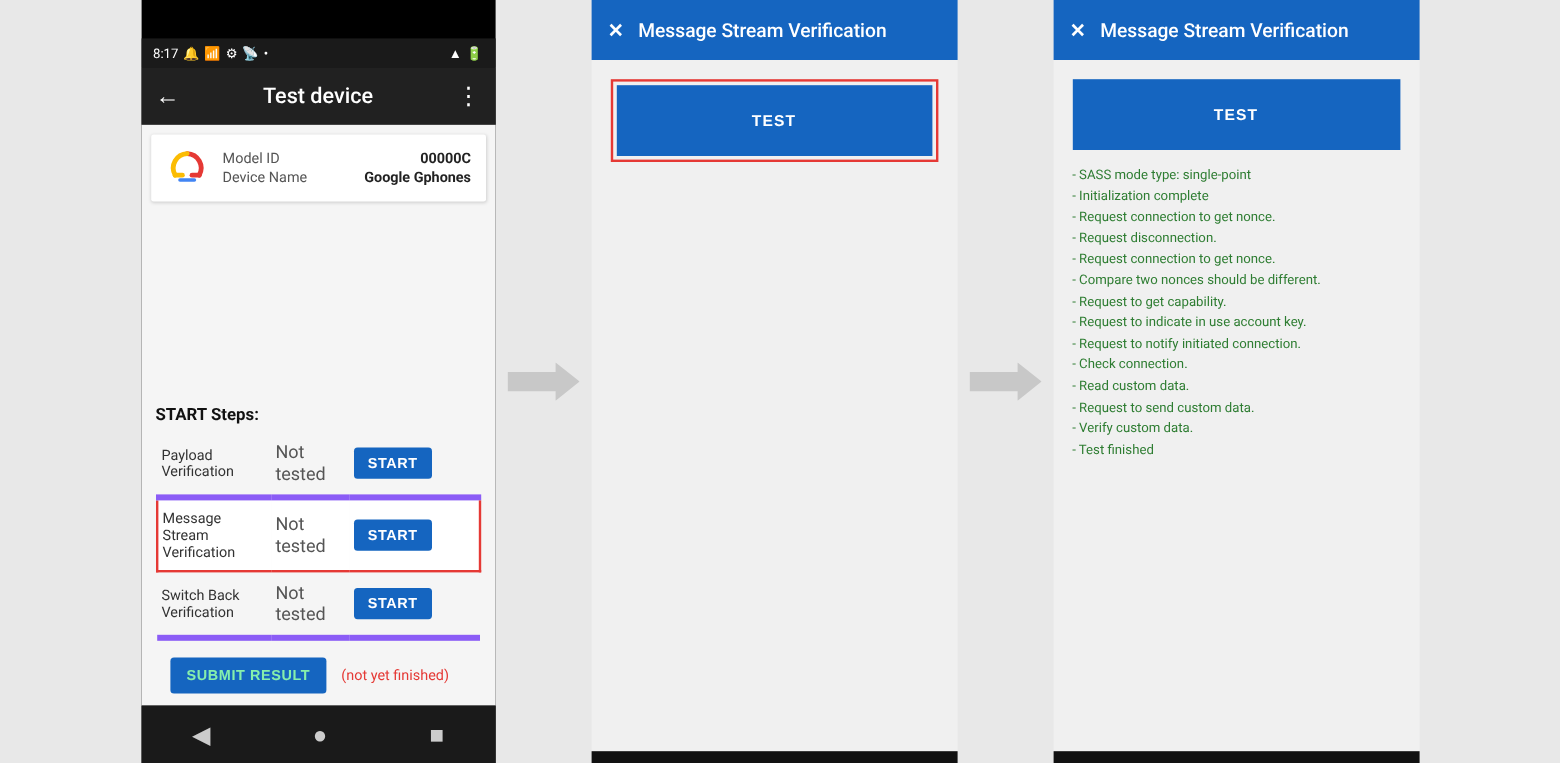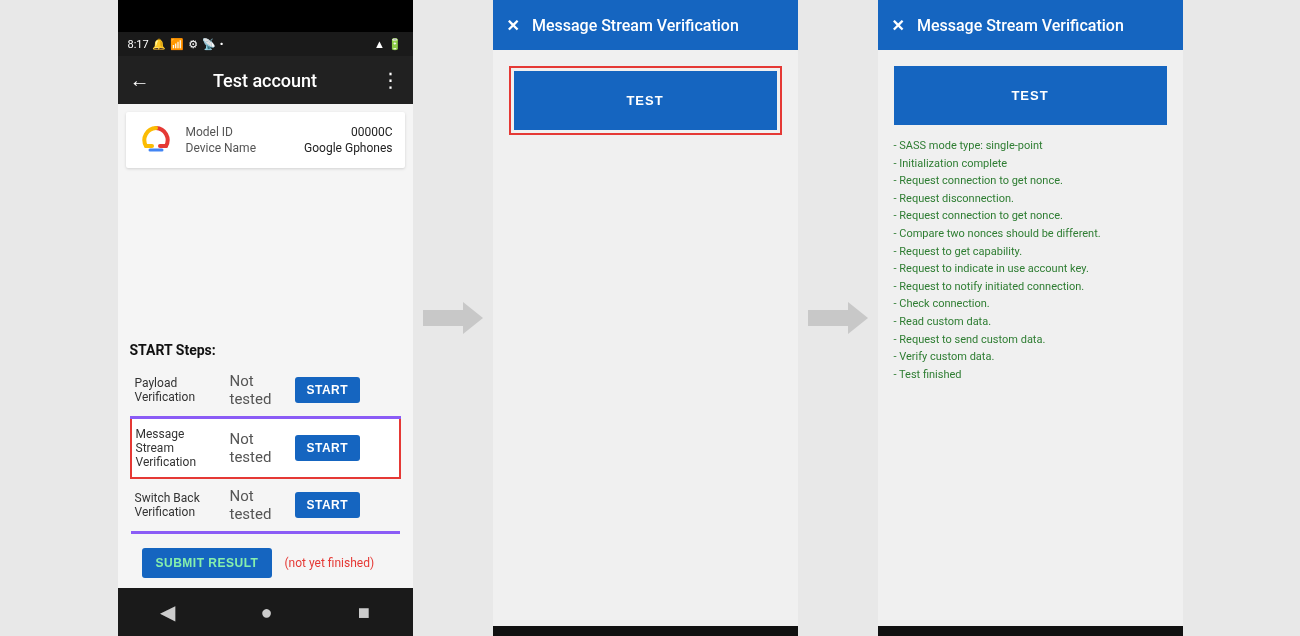--- a/index.html
+++ b/index.html
@@ -87,21 +87,21 @@
       flex-shrink: 0;
     }
     .device-info-rows { display: flex; flex-direction: column; gap: 2px; flex: 1; }
     .device-info-row {
       display: flex;
       justify-content: space-between;
       font-size: 12px;
       color: #333;
     }
     .device-info-label { color: #555; }
-    .device-info-value { color: #222; font-weight: 400; }
+    .device-info-value { color: #222; font-weight: 700; }
 
     .sass-section { padding: 8px 12px 0; }
     .sass-title {
       font-size: 14px;
       font-weight: 700;
       color: #111;
       margin-bottom: 6px;
     }
     .select-device-row {
       display: flex;
@@ -128,21 +128,21 @@
       height: 16px;
       background: #fff;
       border-radius: 50%;
       position: absolute;
       top: 2px;
       right: 2px;
       box-shadow: 0 1px 2px rgba(0,0,0,0.4);
     }
 
     .step-table { width: 100%; border-collapse: collapse; }
-    .step-row { border-bottom: 3px solid #8b5cf6; }
+    .step-row { border-bottom: 5px solid #8b5cf6; }
     .step-row.highlighted { border: 2px solid #e53935; background: #fff; }
     .step-cell-name {
       font-size: 12px;
       color: #333;
       padding: 8px 4px;
       width: 95px;
     }
     .step-cell-status {
       font-size: 15px;
       color: #555;
@@ -286,21 +286,21 @@
       <span>•</span>
     </div>
     <div class="status-right">
       <span>▲</span>
       <span>🔋</span>
     </div>
   </div>
 
   <div class="phone-app-bar">
     <span class="app-bar-back">←</span>
-    <span class="app-bar-title">Test account</span>
+    <span class="app-bar-title">Test device</span>
     <span class="app-bar-menu">⋮</span>
   </div>
 
   <div class="phone-content">
     <div class="device-info-card">
 
       <svg class="device-logo" viewBox="0 0 36 36">
         <path d="M18 6 A12 12 0 0 1 28 24" stroke="#e53935" stroke-width="4" fill="none" stroke-linecap="round"></path>
         <path d="M18 6 A12 12 0 0 0 8 24" stroke="#fbbc04" stroke-width="4" fill="none" stroke-linecap="round"></path>
         <path d="M8 24 L14 24" stroke="#fbbc04" stroke-width="4" fill="none" stroke-linecap="round"></path>

